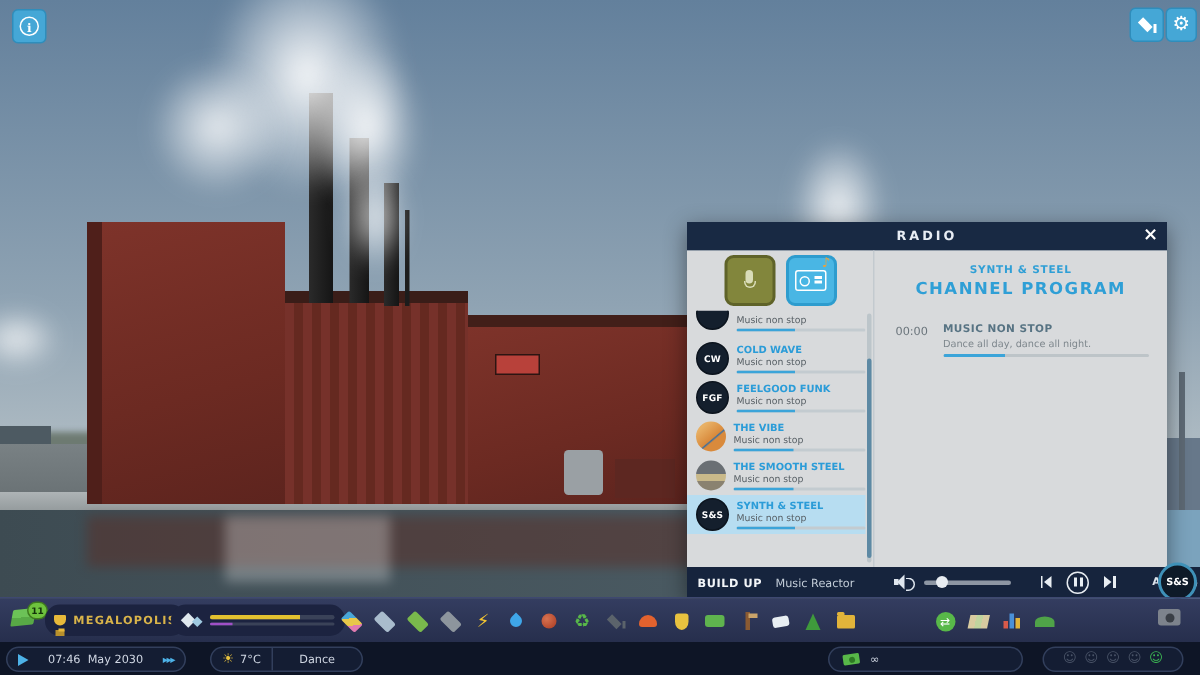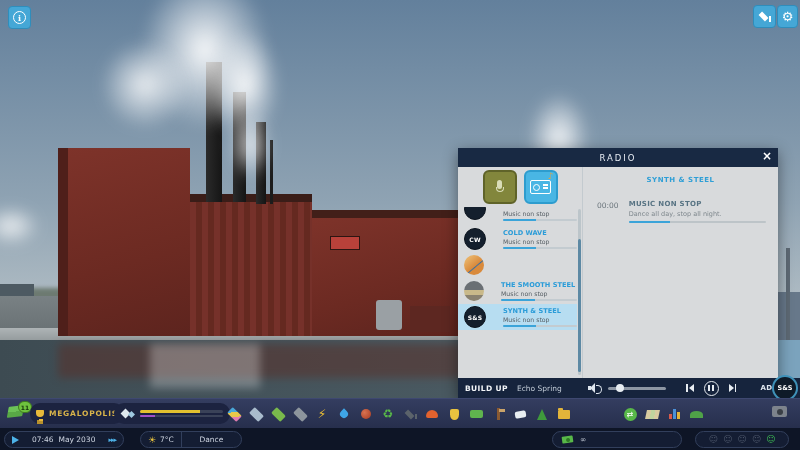--- a/index.html
+++ b/index.html
@@ -29,40 +29,40 @@
   .capic{position:relative;width:14px;height:10px;}
   .capic::before{content:"";position:absolute;left:1px;top:0;width:9px;height:9px;background:#fff;
                  transform:rotate(45deg) scaleY(.55);}
   .capic::after{content:"";position:absolute;right:1px;top:4px;width:2px;height:6px;background:#fff;}
   .gear-g{font-size:13px;line-height:13px;}
 
   
   #radio{left:458px;top:148px;width:320px;height:250px;box-shadow:0 4px 14px rgba(0,0,0,.45);}
   .rp-header{position:absolute;left:0;top:0;width:100%;height:19px;background:#182943;
              display:flex;align-items:center;justify-content:center;}
-  .rp-title{color:#e8edf4;font-size:8.5px;font-weight:normal;letter-spacing:2px;}
+  .rp-title{color:#e8edf4;font-size:8.5px;font-weight:bold;letter-spacing:2px;}
   .rp-close{position:absolute;right:6px;top:1px;color:#fff;font-size:12px;font-weight:bold;cursor:pointer;}
   .rp-body{position:absolute;left:0;top:19px;width:100%;height:211px;background:#d8dadc;display:flex;}
   .rp-left{width:124px;height:100%;border-right:1px solid #c3cacf;display:flex;flex-direction:column;}
   .rp-tabs{height:40px;display:flex;align-items:center;justify-content:center;gap:7px;}
   .tab{width:30px;height:30px;border-radius:6px;display:flex;align-items:center;justify-content:center;cursor:pointer;}
   .tab-mic{background:#82863c;border:2px solid #5f6329;}
   .micb{position:relative;width:8px;height:14px;}
   .micb::before{content:"";position:absolute;left:1.5px;top:0;width:5px;height:9px;background:#d9dcb8;border-radius:3px;}
   .micb::after{content:"";position:absolute;left:0;top:7px;width:8px;height:5px;border:1.4px solid #d9dcb8;border-top:none;
                border-radius:0 0 6px 6px;box-sizing:border-box;}
   .tab-radio{background:#49b6e4;border:2px solid #2d9cce;position:relative;}
   .radb{position:relative;width:19px;height:12px;border:1.6px solid #fff;border-radius:2px;}
   .radb::before{content:"";position:absolute;left:2px;top:2.5px;width:5px;height:5px;border:1.3px solid #fff;border-radius:50%;}
   .radb::after{content:"";position:absolute;right:2px;top:3px;width:5px;height:1.5px;background:#fff;box-shadow:0 3px 0 #fff;}
   .tab-note{position:absolute;right:2px;top:-1px;color:#e8a23c;font-size:9px;font-weight:bold;}
   .rp-list{flex:1;position:relative;overflow:hidden;padding-right:5px;}
   .rp-scroll{position:absolute;right:1px;top:2px;width:3px;height:166px;background:#bcc5ca;border-radius:2px;}
   .rp-thumb{position:absolute;left:0;top:18%;width:3px;height:80%;background:#5d89a4;border-radius:2px;}
-  .st{display:flex;align-items:center;gap:17px;padding:2px 0 2px 6px;height:22px;cursor:pointer;}
+  .st{display:flex;align-items:center;gap:5px;padding:2px 0 2px 6px;height:22px;cursor:pointer;}
   .st.partial{height:15px;overflow:hidden;align-items:flex-start;}
   .st.partial .st-ic{margin-top:-11px;}
   .st.sel{background:#b7ddf1;}
   .st-ic{flex:0 0 auto;width:20px;height:20px;border-radius:50%;display:flex;align-items:center;justify-content:center;
          font-size:6px;font-weight:bold;color:#fff;letter-spacing:.2px;}
   .ic-dark{background:#141f2d;border:1px solid #0c141e;}
   .ic-vibe{background:linear-gradient(140deg,#e8b065 20%,#d98a3c 55%,#3c6fa0 58%,#d98a3c 62%);color:transparent;}
   .ic-smo{background:linear-gradient(#6a6f74 45%,#c9b98a 45% 70%,#8a8270 70%);color:transparent;}
   .st-tx{flex:1;min-width:0;}
   .st-nm{font-size:6.6px;font-weight:bold;color:#2b9cd8;white-space:nowrap;}
@@ -261,23 +261,42 @@
               </span>
             <div class="st-tx">
               <div class="st-nm">COLD WAVE</div>
               <div class="st-sub">Music non stop</div>
               <div class="st-bar">
                   <i style="width:45%"></i>
                 </div>
             </div>
           </div>
           <div class="st">
+            <span class="st-ic ic-dark">
+                <span>FGF</span>
+              </span>
+            <div class="st-tx">
+              <div class="st-nm">FEELGOOD FUNK</div>
+              <div class="st-sub">Music non stop</div>
+              <div class="st-bar">
+                  <i style="width:45%"></i>
+                </div>
+            </div>
+          </div>
+          <div class="st">
             <span class="st-ic ic-vibe">
                 <span></span>
               </span>
+            <div class="st-tx">
+              <div class="st-nm">THE VIBE</div>
+              <div class="st-sub">Music non stop</div>
+              <div class="st-bar">
+                  <i style="width:45%"></i>
+                </div>
+            </div>
           </div>
           <div class="st">
             <span class="st-ic ic-smo">
                 <span></span>
               </span>
             <div class="st-tx">
               <div class="st-nm">THE SMOOTH STEEL</div>
               <div class="st-sub">Music non stop</div>
               <div class="st-bar">
                   <i style="width:45%"></i>
@@ -297,36 +316,37 @@
             </div>
           </div>
           <div class="rp-scroll">
               <div class="rp-thumb"></div>
             </div>
         </div>
       </div>
       <div class="rp-right">
         <div class="pg-head">
           <div class="pg-station">SYNTH &amp; STEEL</div>
+          <div class="pg-heading">CHANNEL PROGRAM</div>
         </div>
         <div class="pg-entry">
           <span class="pg-time">00:00</span>
           <div class="pg-main">
             <div class="pg-title">MUSIC NON STOP</div>
-            <div class="pg-desc">Dance all day, stop all night.</div>
+            <div class="pg-desc">Dance all day, dance all night.</div>
             <div class="pg-line">
                 <i style="width:30%"></i>
               </div>
           </div>
         </div>
       </div>
     </div>
     <div class="rp-bar">
       <span class="np-show">BUILD UP</span>
-      <span class="np-track">Echo Spring</span>
+      <span class="np-track">Music Reactor</span>
       <span class="spk">
           <span class="spk-wave"></span>
         </span>
       <div class="vol">
           <div class="vol-knob" style="left:15%;"></div>
         </div>
       <span class="tbtn" style="margin-left:20px;gap:1px;">
           <span class="vbar"></span>
           <span class="tri-l"></span>
         </span>

